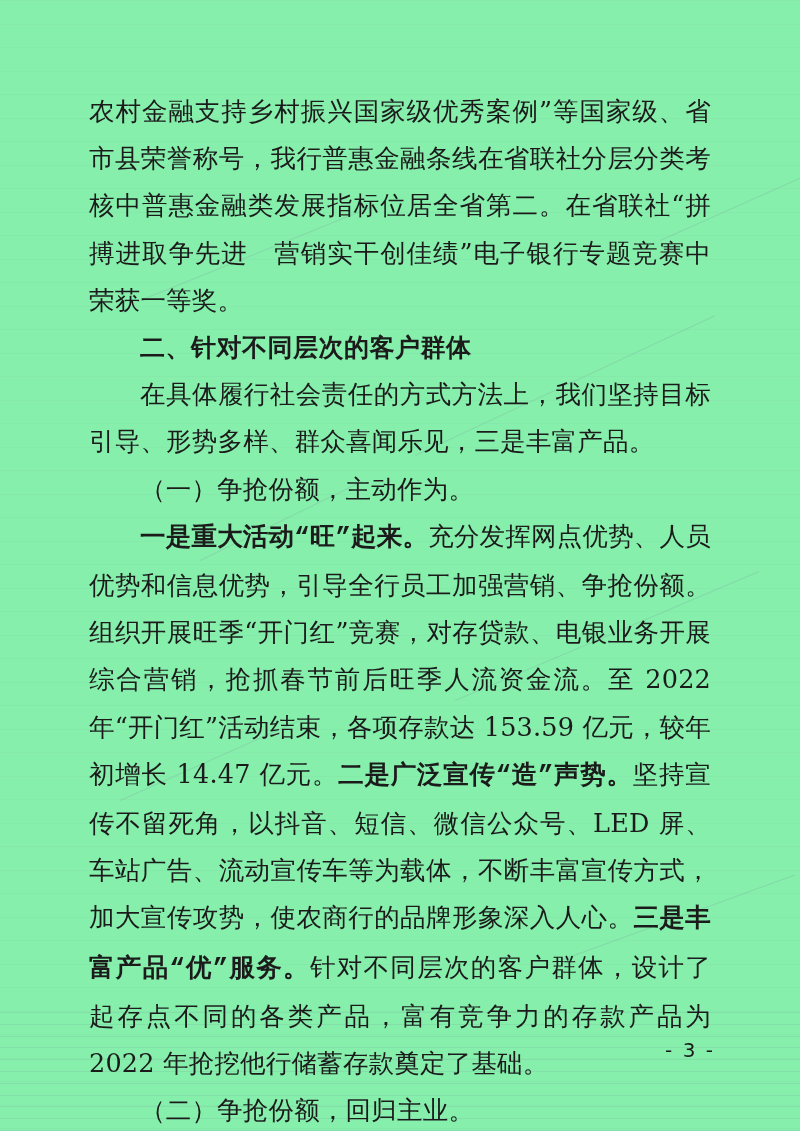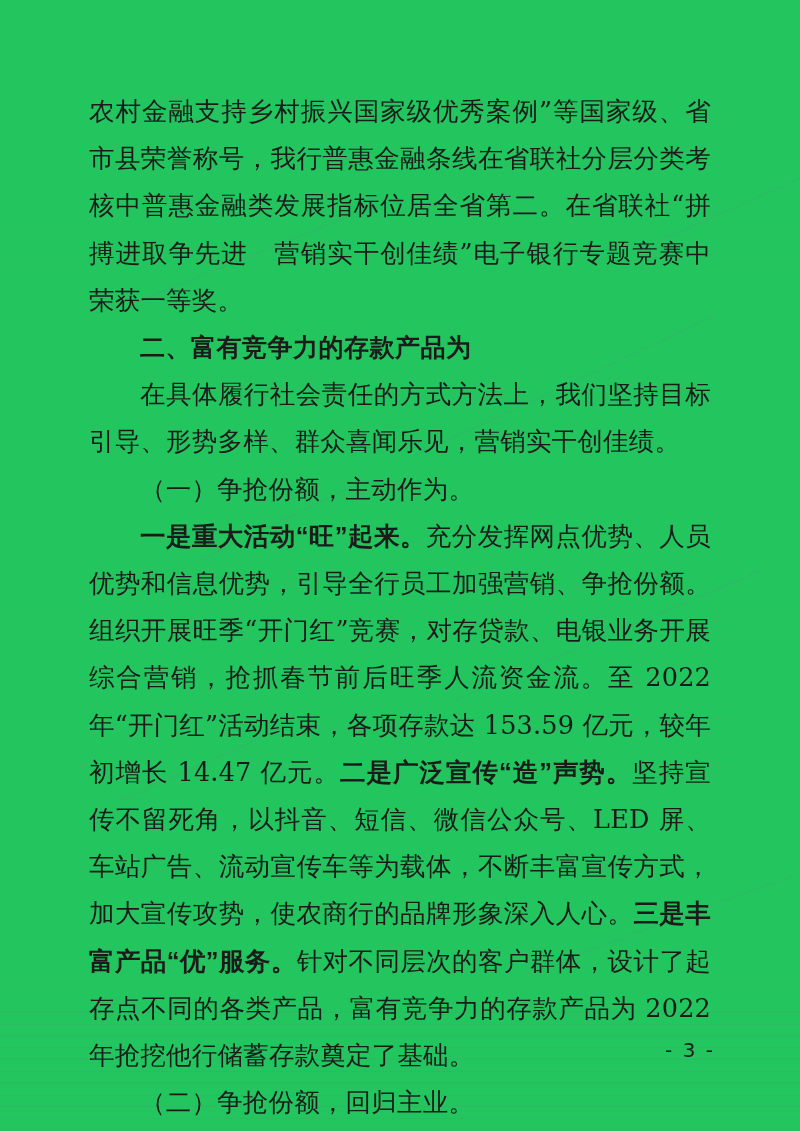--- a/index.html
+++ b/index.html
@@ -6,21 +6,21 @@
     margin: 0;
     padding: 0;
     background: #ffffff;
   }
 
   #page {
     position: relative;
     width: 800px;
     height: 1131px;
     margin: 0;
-    background: #22c55e;
+    background: #86efac;
     overflow: hidden;
     font-family: "DejaVu Serif", "Liberation Serif", serif;
   }
 
   
   .scan-lines {
     position: absolute;
     left: 0;
     top: 0;
     width: 800px;
@@ -92,21 +92,21 @@
     text-indent: 51px;
     font-family: "DejaVu Sans", "Liberation Sans", sans-serif;
     font-weight: bold;
     font-size: 25px;
     letter-spacing: 0.5px;
     text-align: left;
   }
 
   b.run {
     font-weight: bold;
-    font-family: Liberation Sans, sans-serif;
+    font-family: Liberation Mono, monospace;
   }
 
   #page-number {
     position: absolute;
     left: 0;
     top: 1038px;
     width: 800px;
     text-align: center;
     padding-right: 0;
     font-family: "DejaVu Sans", "Liberation Sans", sans-serif;
@@ -133,23 +133,23 @@
   <div class="diag d3"></div>
   <div class="diag d4"></div>
   <div class="diag d5"></div>
   <div class="diag d6"></div>
   <div class="diag d7"></div>
 
   <div id="content">
 
     <p>农村金融支持乡村振兴国家级优秀案例”等国家级、省市县荣誉称号，我行普惠金融条线在省联社分层分类考核中普惠金融类发展指标位居全省第二。在省联社“拼搏进取争先进　营销实干创佳绩”电子银行专题竞赛中荣获一等奖。</p>
 
-    <p class="heading">二、富有竞争力的存款产品为</p>
+    <p class="heading">二、针对不同层次的客户群体</p>
 
-    <p class="indent">在具体履行社会责任的方式方法上，我们坚持目标引导、形势多样、群众喜闻乐见，营销实干创佳绩。</p>
+    <p class="indent">在具体履行社会责任的方式方法上，我们坚持目标引导、形势多样、群众喜闻乐见，三是丰富产品。</p>
 
     <p class="indent">（一）争抢份额，主动作为。</p>
 
     <p class="indent"><b class="run">一是重大活动“旺”起来。</b><span>充分发挥网点优势、人员优势和信息优势，引导全行员工加强营销、争抢份额。组织开展旺季“开门红”竞赛，对存贷款、电银业务开展综合营销，抢抓春节前后旺季人流资金流。至 2022 年“开门红”活动结束，各项存款达 153.59 亿元，较年初增长 14.47 亿元。</span><b class="run">二是广泛宣传“造”声势。</b><span>坚持宣传不留死角，以抖音、短信、微信公众号、LED 屏、车站广告、流动宣传车等为载体，不断丰富宣传方式，加大宣传攻势，使农商行的品牌形象深入人心。</span><b class="run">三是丰富产品“优”服务。</b><span>针对不同层次的客户群体，设计了起存点不同的各类产品，富有竞争力的存款产品为 2022 年抢挖他行储蓄存款奠定了基础。</span></p>
 
     <p class="indent">（二）争抢份额，回归主业。</p>
 
     <p class="indent"></p>
 
   </div>

